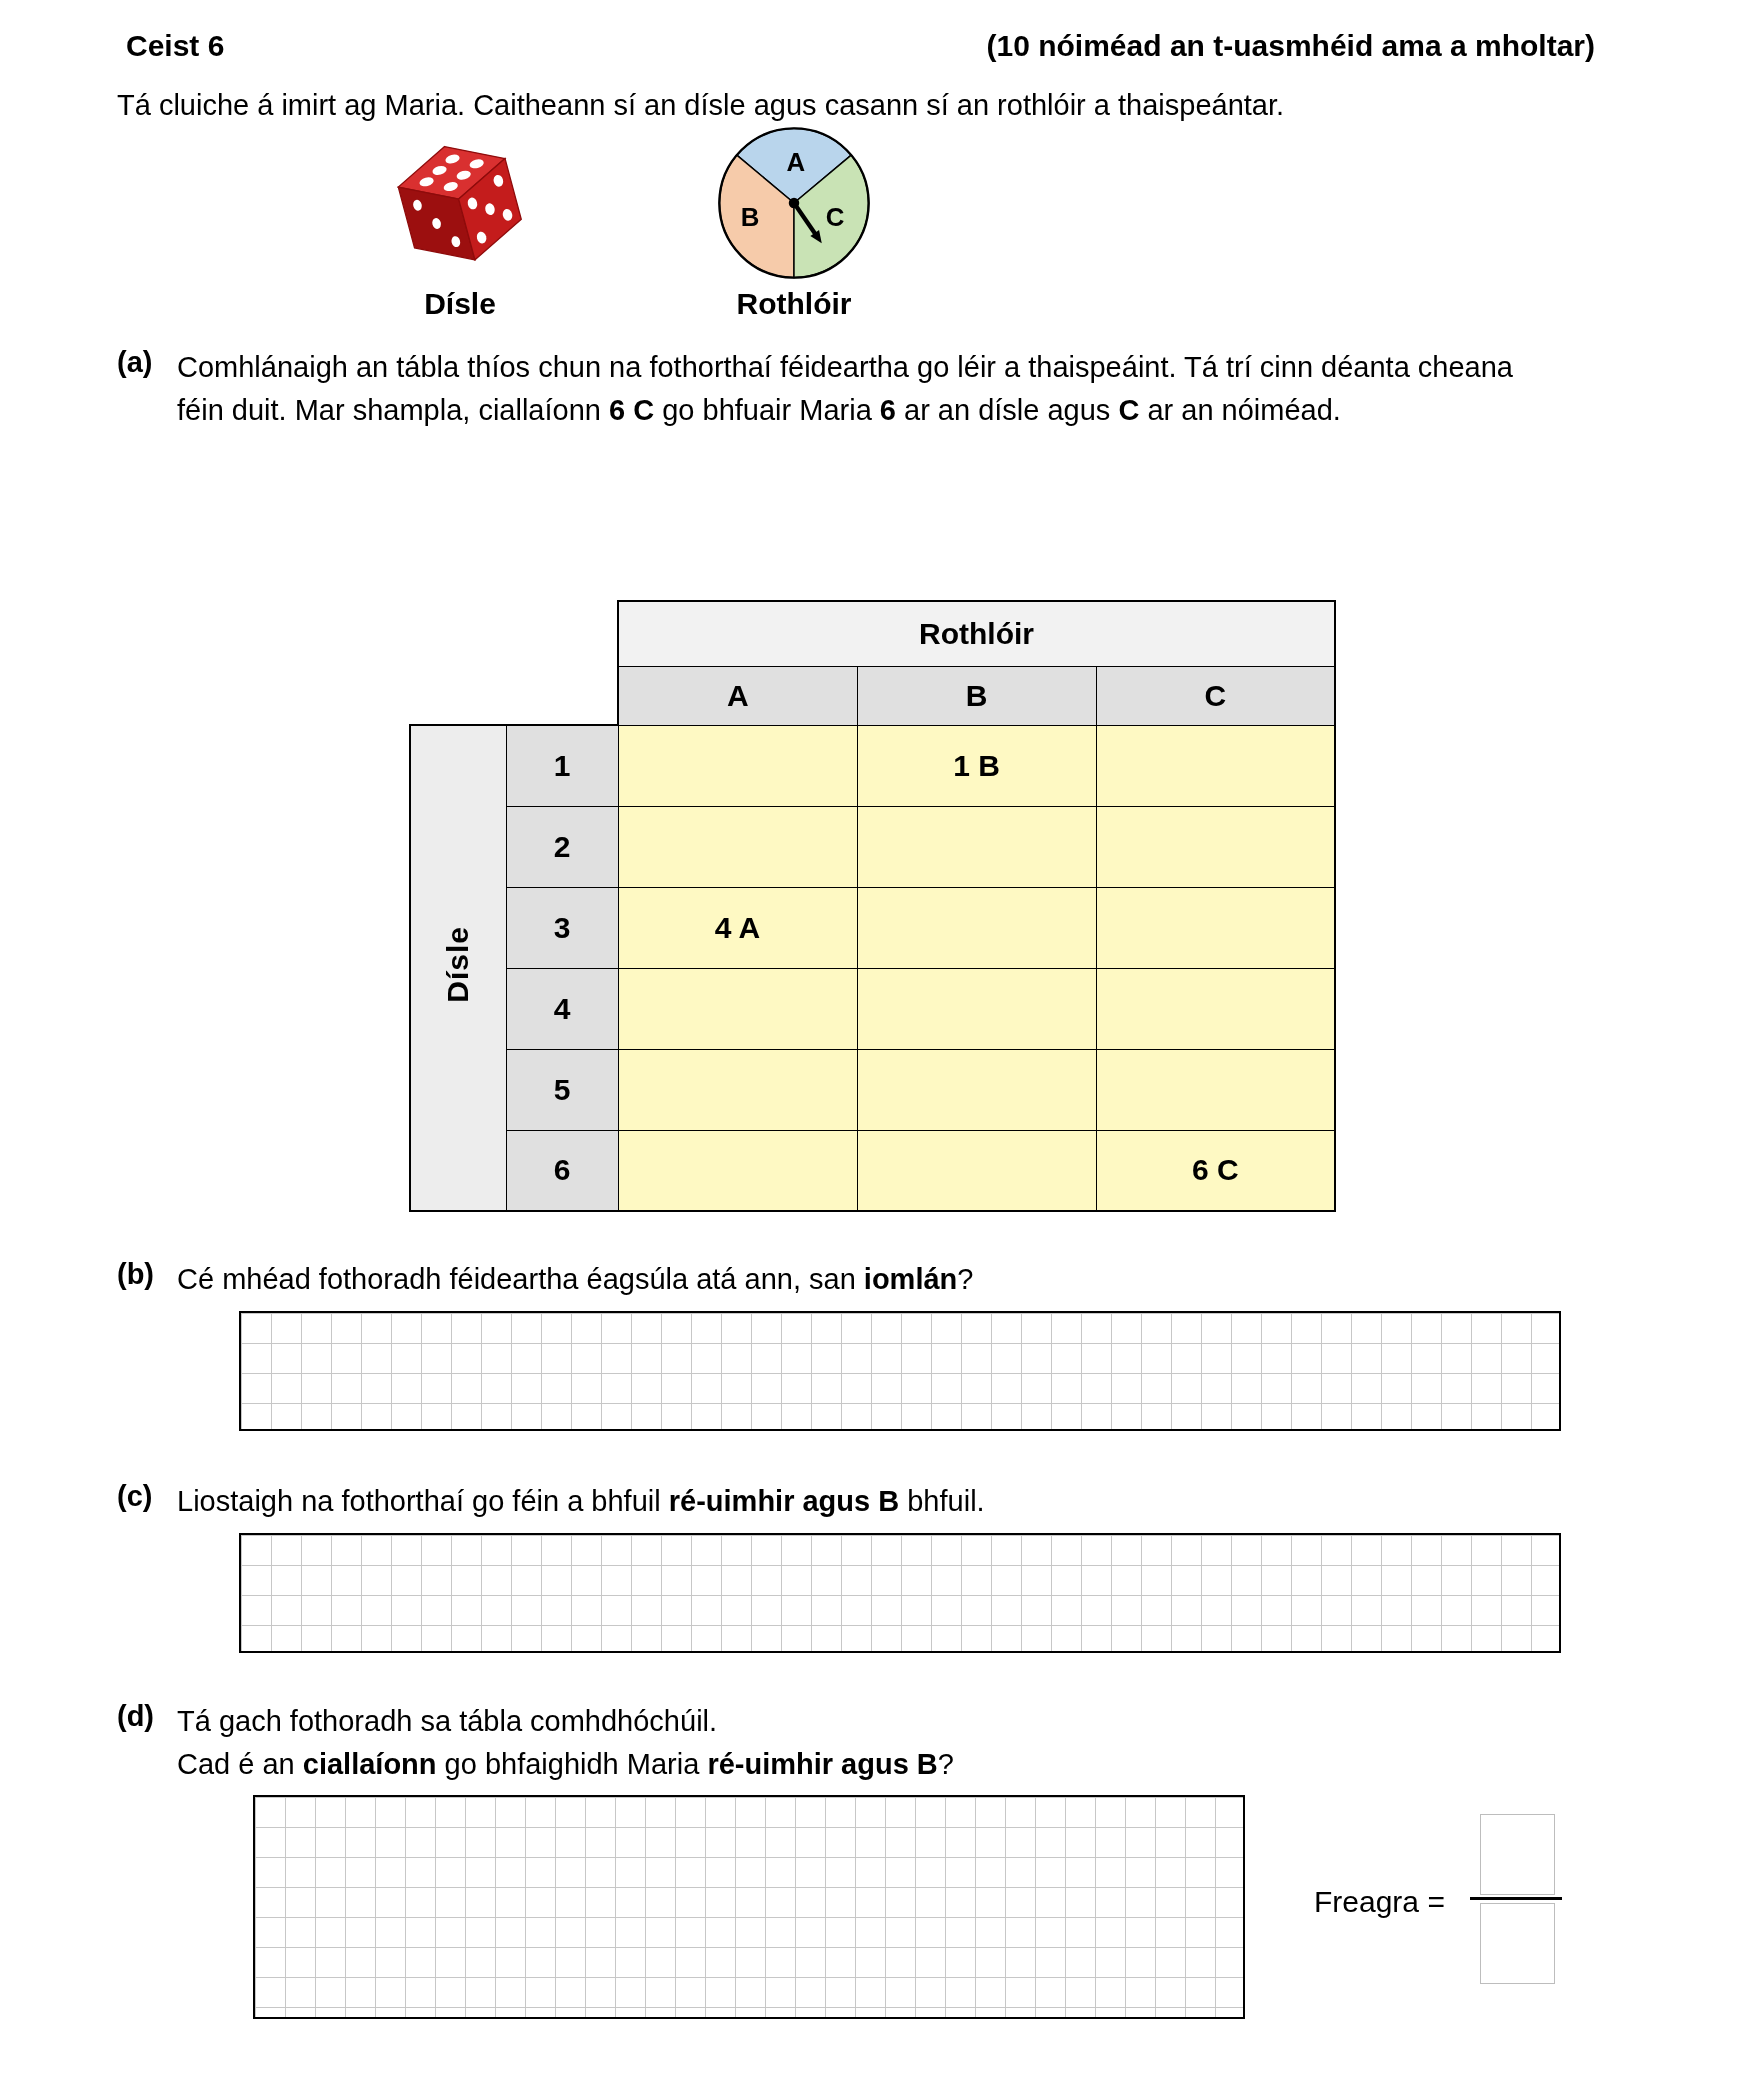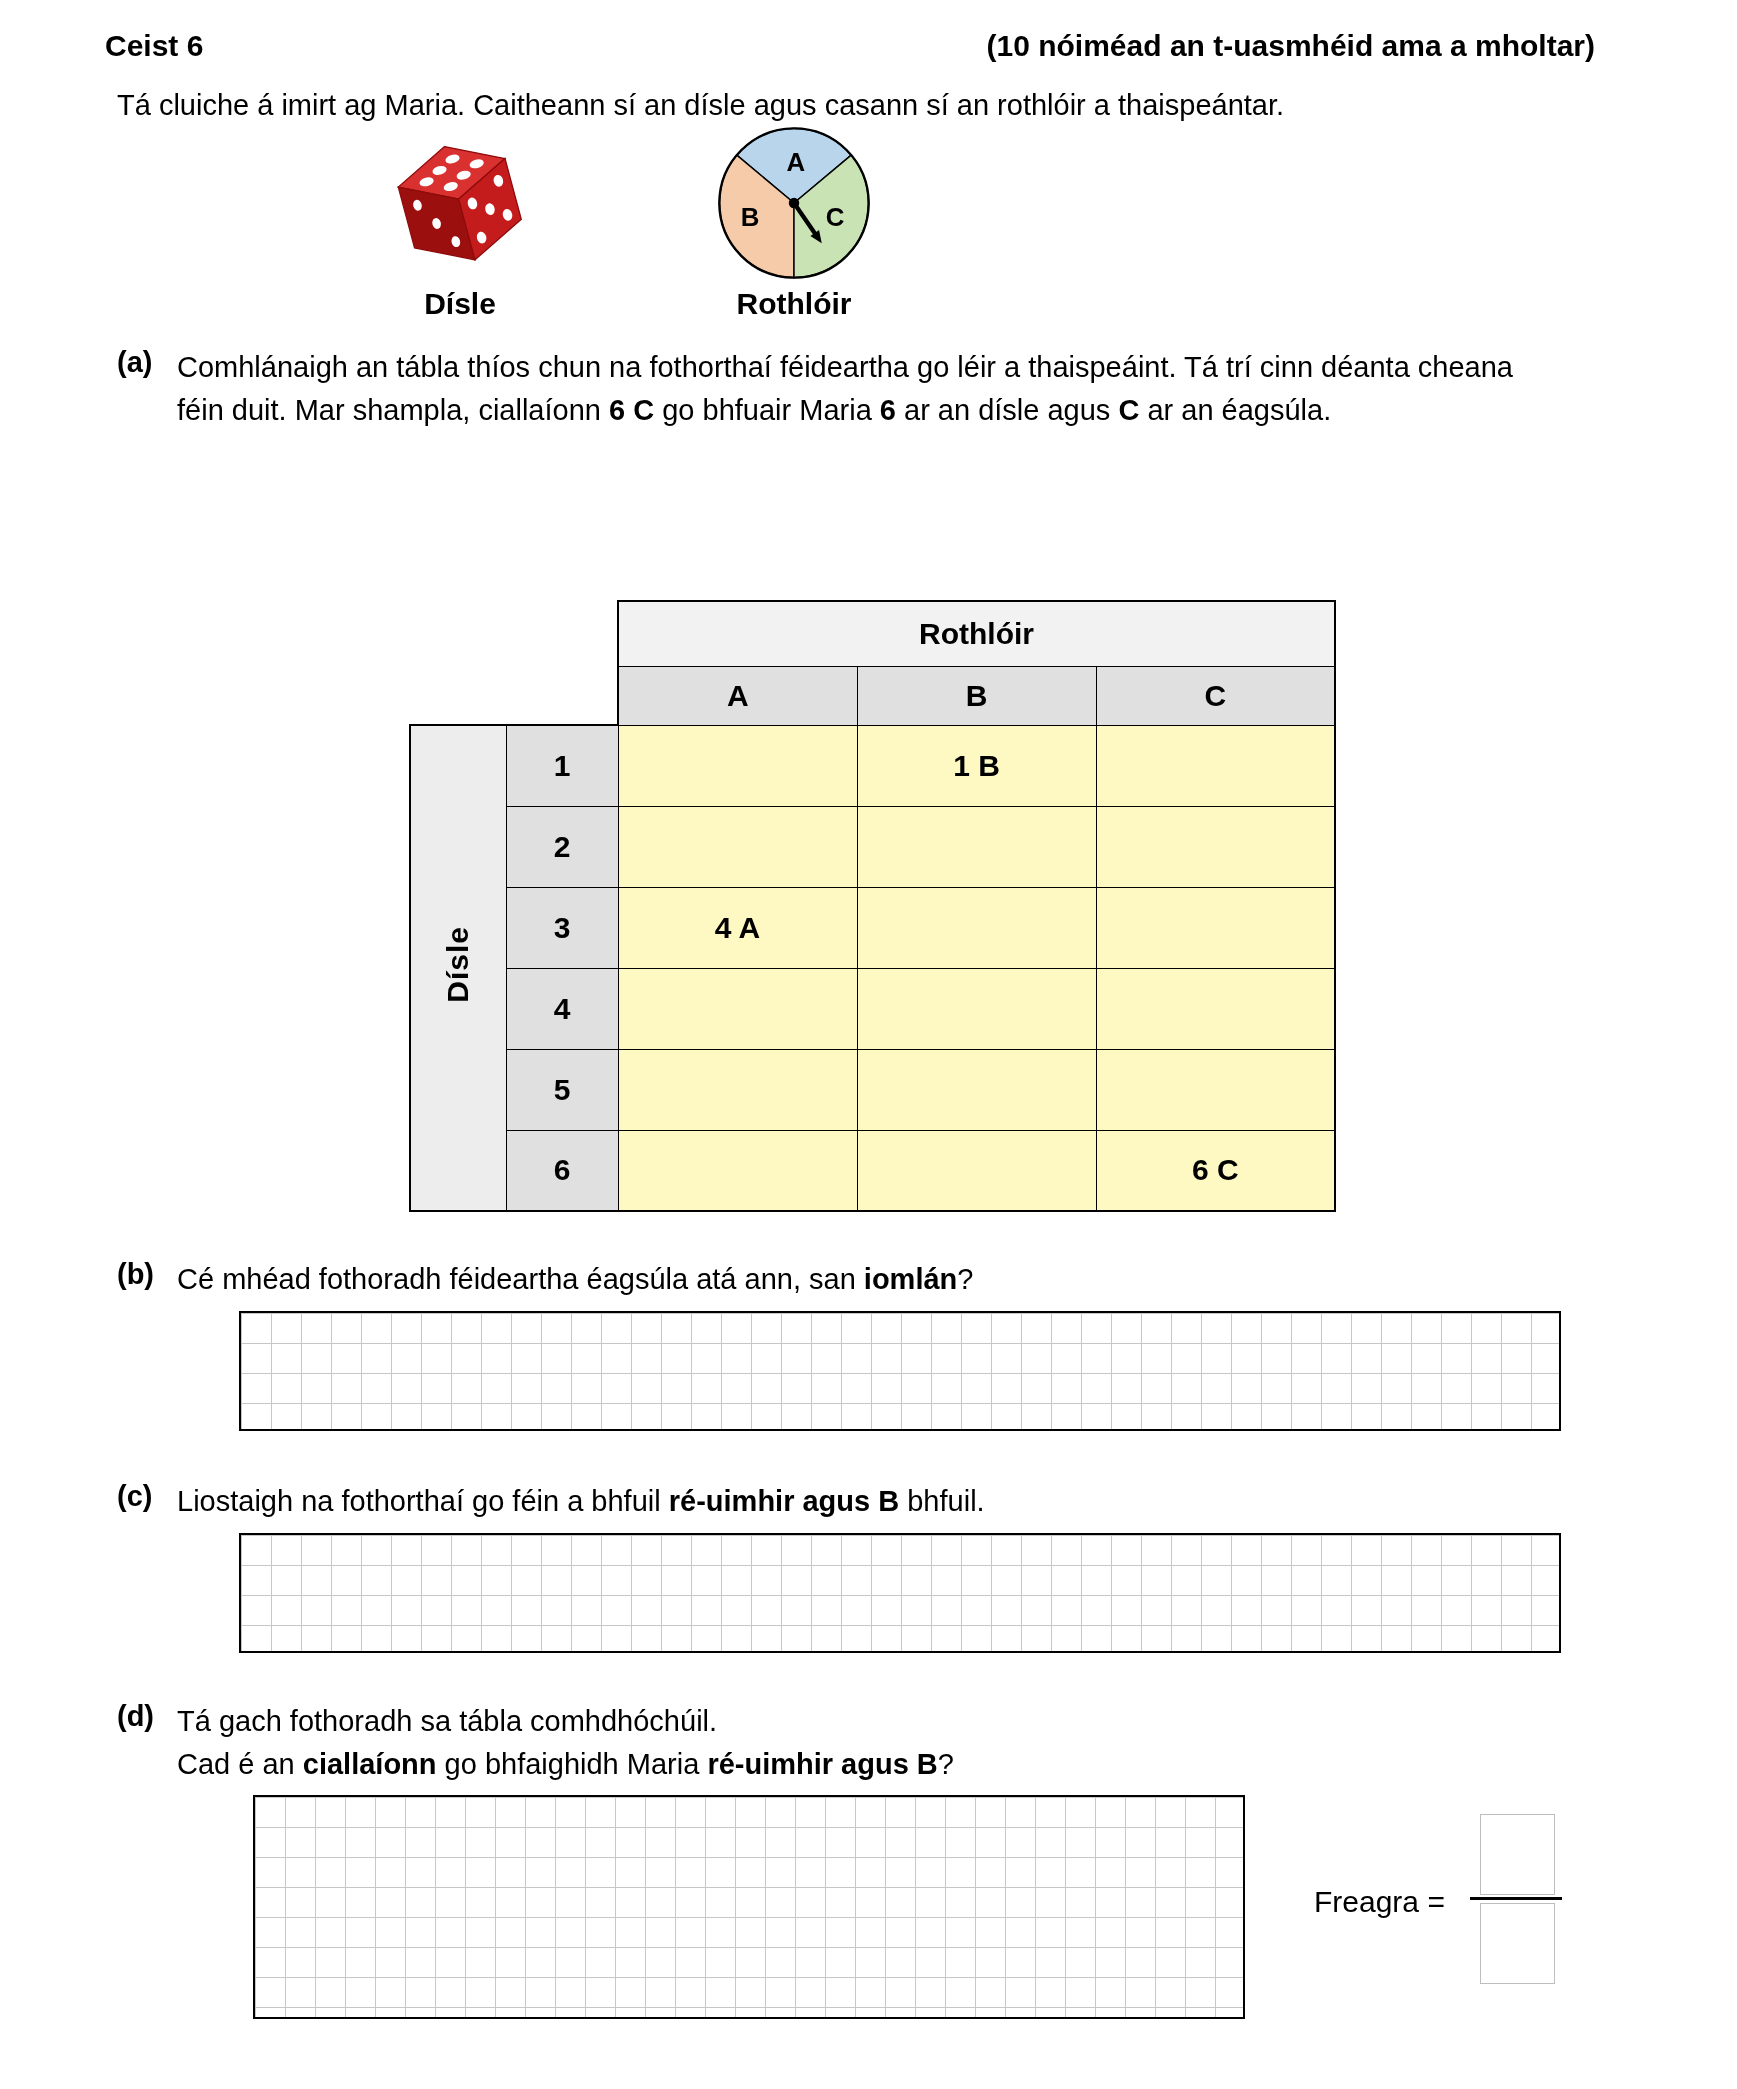--- a/index.html
+++ b/index.html
@@ -5,21 +5,21 @@
   * { margin:0; padding:0; box-sizing:border-box; }
   html,body { background:#ffffff; }
   .page {
     position:relative; width:1738px; height:2090px; background:#fff;
     font-family:"Liberation Sans", sans-serif; color:#000; font-size:29px;
     overflow:hidden;
   }
   .abs { position:absolute; }
   .b { font-weight:bold; }
   .headerbar {
-    position:absolute; left:105px; right:143px; top:29px;
+    position:absolute; left:126px; right:143px; top:29px;
     display:flex; justify-content:space-between; font-weight:bold; font-size:30px;
   }
   .intro { position:absolute; left:117px; top:84px; width:1491px; line-height:42px; }
   .caption { position:absolute; text-align:center; font-weight:bold; font-size:30px; }
   .sec-label { position:absolute; left:117px; font-weight:bold; }
   .sec-text  { position:absolute; left:177px; line-height:43px; }
   
   table.outcomes { border-collapse:collapse; table-layout:fixed; width:924px; }
   .outcomes td { padding:0; text-align:center; vertical-align:middle; font-weight:bold; font-size:30px; }
   .outcomes td.bd { border:1.4px solid #000; }
@@ -107,21 +107,21 @@
     <circle r="5.5" fill="#000"></circle>
     <text x="2" y="-33" text-anchor="middle" class="sp-label">A</text>
     <text x="-46" y="24" text-anchor="middle" class="sp-label">B</text>
     <text x="43" y="24" text-anchor="middle" class="sp-label">C</text>
   </svg>
 
   <div class="caption" style="left:375px; top:287px; width:170px;">Dísle</div>
   <div class="caption" style="left:703px; top:287px; width:182px;">Rothlóir</div>
 
   <div class="sec-label" style="top:346px;">(a)</div>
-  <div class="sec-text" style="top:346px; width:1386px;"><span>Comhlánaigh an tábla thíos chun na fothorthaí féideartha go léir a thaispeáint.  Tá trí cinn déanta cheana féin duit.  Mar shampla, ciallaíonn </span><span class="b">6 C</span><span> go bhfuair Maria </span><span class="b">6</span><span> ar an dísle agus </span><span class="b">C</span><span> ar an éagsúla.</span></div>
+  <div class="sec-text" style="top:346px; width:1386px;"><span>Comhlánaigh an tábla thíos chun na fothorthaí féideartha go léir a thaispeáint.  Tá trí cinn déanta cheana féin duit.  Mar shampla, ciallaíonn </span><span class="b">6 C</span><span> go bhfuair Maria </span><span class="b">6</span><span> ar an dísle agus </span><span class="b">C</span><span> ar an nóiméad.</span></div>
 
   <table class="outcomes abs" style="left:409px; top:600px;">
     <colgroup>
       <col style="width:96px">
         <col style="width:112px">
         <col style="width:239px">
         <col style="width:239px">
         <col style="width:239px">
     </colgroup>
     <tbody>

